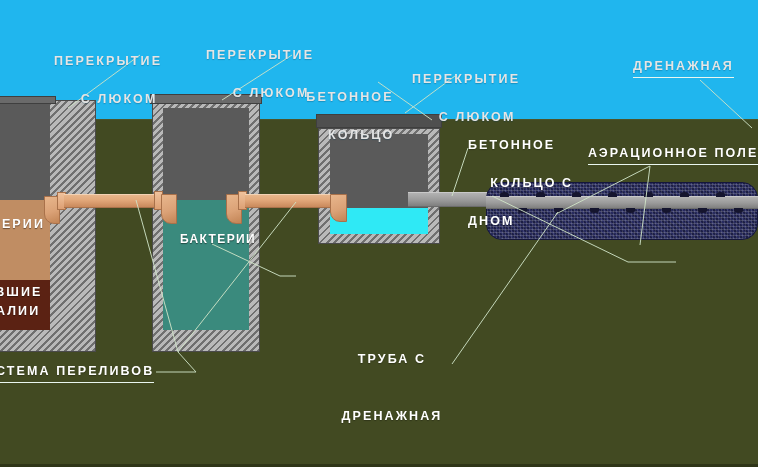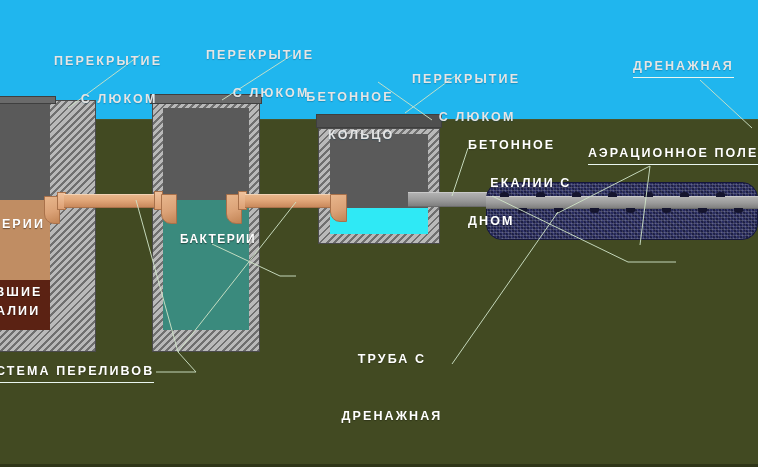--- a/index.html
+++ b/index.html
@@ -222,21 +222,21 @@
 
   <div class="lbl sky-lbl ctr" style="left:404px;top:32px;width:124px;">
     <div>ПЕРЕКРЫТИЕ</div>
     <div class="ul" style="display:inline-block;">С ЛЮКОМ</div>
   </div>
 
   <div class="lbl sky-lbl ul" style="left:633px;top:57px;">ДРЕНАЖНАЯ</div>
 
   <div class="lbl" style="left:468px;top:98px;">
     <div class="sky-lbl">БЕТОННОЕ</div>
-    <div class="ul" style="display:inline-block;">ЕКАЛИИ С</div>
+    <div class="ul" style="display:inline-block;">КОЛЬЦО С</div>
     <div>ДНОМ</div>
   </div>
 
   <div class="lbl ul" style="left:588px;top:144px;width:200px;overflow:hidden;">АЭРАЦИОННОЕ ПОЛЕ</div>
 
 
 
   <div class="lbl ctr" style="left:316px;top:312px;width:152px;">
     <div>ТРУБА С</div>
     <div>ДРЕНАЖНАЯ</div>

